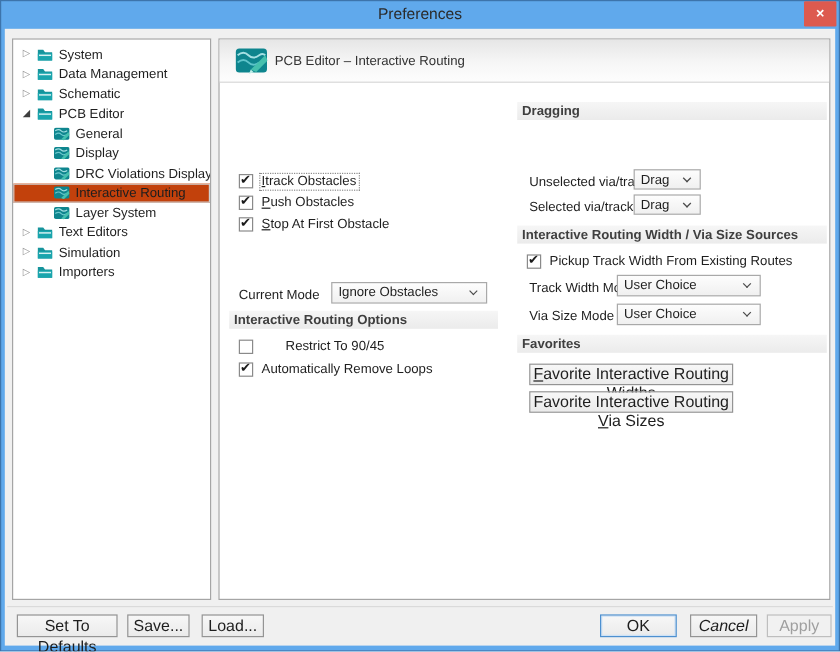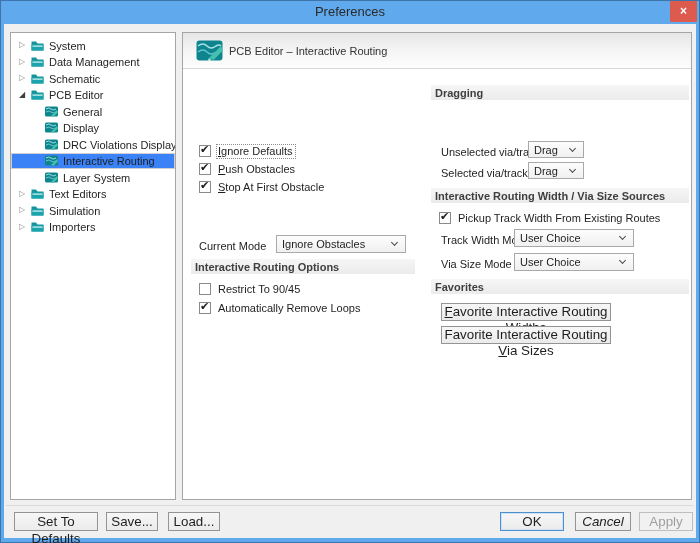--- a/index.html
+++ b/index.html
@@ -14,21 +14,21 @@
   .client { position:absolute; left:4px; top:24px; width:692px; height:514px; background:#f0f0f0; }
 
   .panel { position:absolute; background:#fff; border:1px solid #a5a5a5; }
   .sidebar { left:6px; top:8px; width:166px; height:468px; overflow:hidden; }
   .main { left:178px; top:8px; width:510px; height:468px; }
 
   
   .tree { padding-top:4px; }
   .trow { display:flex; align-items:center; height:16.5px; padding-left:8px; cursor:default; white-space:nowrap; }
   .trow.lvl1 { padding-left:34px; }
-  .trow.selected { background:#3b82f6; box-shadow:inset 0 0 0 1px #cfcfcf;align-items:center; }
+  .trow.selected { background:#c2410c; box-shadow:inset 0 0 0 1px #cfcfcf;align-items:center; }
   .tog { width:12px; font-size:8px; color:#8f8f8f; flex:none; line-height:1; }
   .tog.exp { color:#3f3f3f; font-size:8px; }
   .ticon { width:13px; height:11px; margin-right:5px; flex:none; }
   .tlabel { padding-top:1px; }
 
   
   .mheader { position:absolute; left:0; top:0; right:0; height:36px; background:linear-gradient(180deg,#e6e6e6 0%,#f6f6f6 55%,#fdfdfd 100%); border-bottom:1px solid #d8d8d8; }
   .mheader .hicon { position:absolute; left:13px; top:6px; }
   .mheader .htitle { position:absolute; left:46px; top:12px; font-size:11px; color:#333; }
 
@@ -181,40 +181,40 @@
           <path d="M25 7 l-12 12 l4.5 2 l9.5 -9.5 z" fill="#45c0ae"></path>
           <path d="M13 19 l-1.5 3.5 l4 -1.2 z" fill="#bfeee8"></path>
         </svg>
         <div class="htitle">PCB Editor – Interactive Routing</div>
       </div>
 
       <div class="col" style="left:8px; top:36px; width:224px; height:430px;">
 
         <div class="frow" style="left:8px; top:75px; height:14px;">
           <span class="cb checked"></span>
-          <span class="cblabel focused"><span></span><span class="accel">I</span><span>gnore Defaults</span></span>
+          <span class="cblabel focused"><span></span><span class="accel">I</span><span>track Obstacles</span></span>
         </div>
         <div class="frow" style="left:8px; top:93px; height:14px;">
           <span class="cb checked"></span>
           <span class="cblabel"><span></span><span class="accel">P</span><span>ush Obstacles</span></span>
         </div>
         <div class="frow" style="left:8px; top:111px; height:14px;">
           <span class="cb checked"></span>
           <span class="cblabel"><span></span><span class="accel">S</span><span>top At First Obstacle</span></span>
         </div>
 
         <span class="flabel" style="left:8px; top:170px;">Current Mode</span>
         <div class="combo" style="left:85px; top:166px; width:130px; height:18px;">
           <span>Ignore Obstacles</span>
           <span class="chev"></span>
         </div>
 
         <div class="band" style="top:190px;">Interactive Routing Options</div>
 
-        <div class="frow" style="left:8px; top:213px; height:14px;">
+        <div class="frow" style="left:8px; top:213px; height:14px;gap:20px;">
           <span class="cb"></span>
           <span class="cblabel"><span>Restrict To 90/45</span><span class="accel"></span><span></span></span>
         </div>
         <div class="frow" style="left:8px; top:232px; height:14px;">
           <span class="cb checked"></span>
           <span class="cblabel"><span>Automatically Remove Loops</span><span class="accel"></span><span></span></span>
         </div>
       </div>
 
       <div class="col" style="left:248px; top:36px; width:258px; height:430px;">

